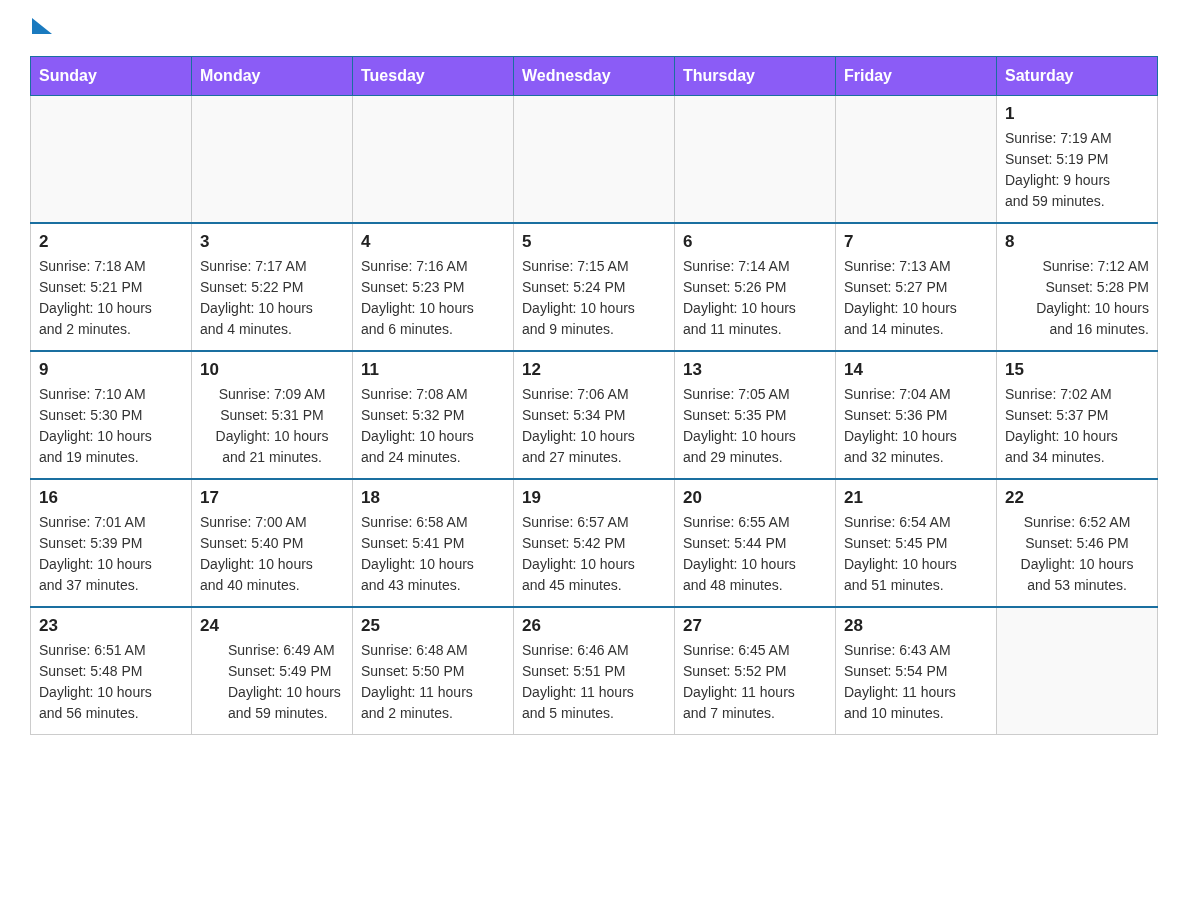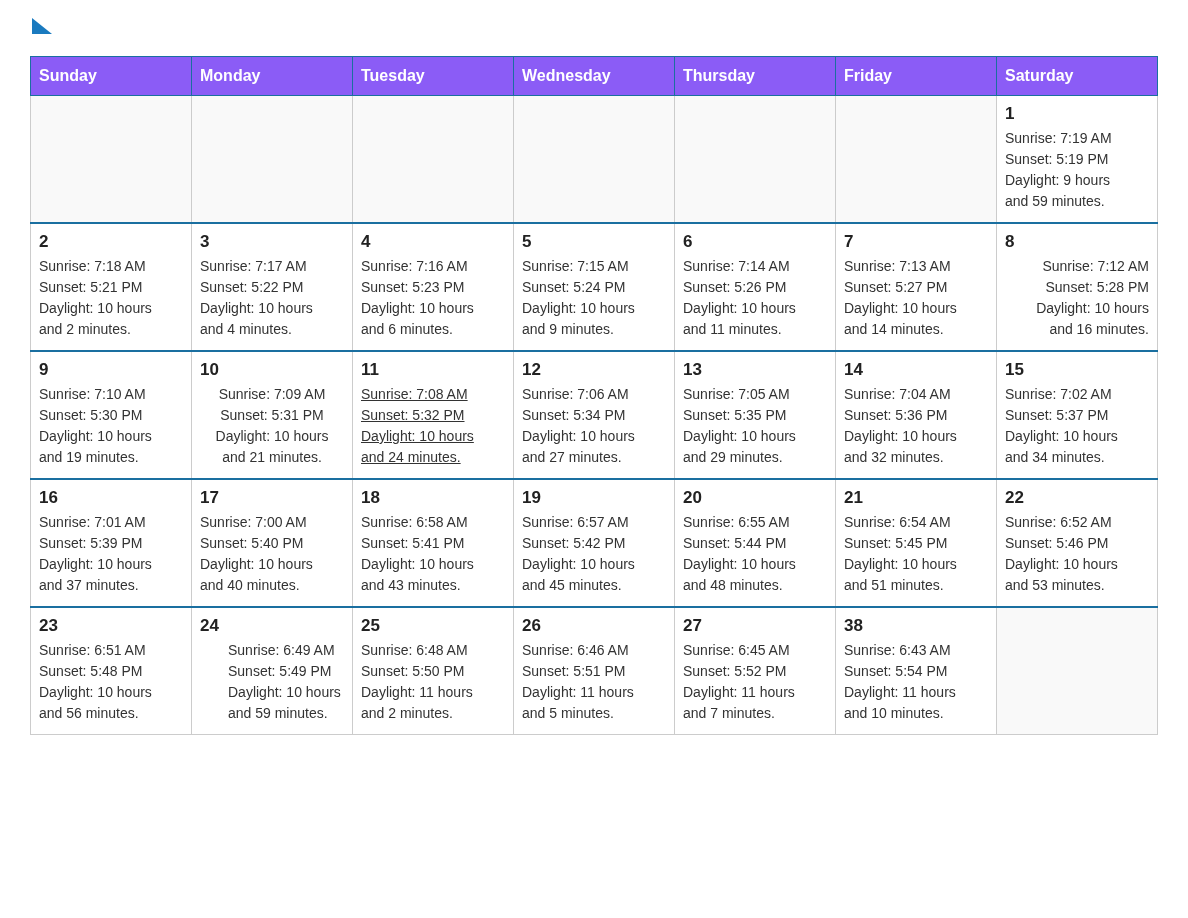--- a/index.html
+++ b/index.html
@@ -209,21 +209,21 @@
         </td>
         <td>
           <div class="day-number">10</div>
           <div class="day-info" style="white-space: pre-line; text-align: center;">Sunrise: 7:09 AM
 Sunset: 5:31 PM
 Daylight: 10 hours
 and 21 minutes.</div>
         </td>
         <td>
           <div class="day-number">11</div>
-          <div class="day-info" style="white-space: pre-line; text-decoration: underline;">Sunrise: 7:08 AM
+          <div class="day-info" style="white-space: pre-line;">Sunrise: 7:08 AM
 Sunset: 5:32 PM
 Daylight: 10 hours
 and 24 minutes.</div>
         </td>
         <td>
           <div class="day-number">12</div>
           <div class="day-info" style="white-space: pre-line;">Sunrise: 7:06 AM
 Sunset: 5:34 PM
 Daylight: 10 hours
 and 27 minutes.</div>
@@ -288,21 +288,21 @@
         </td>
         <td>
           <div class="day-number">21</div>
           <div class="day-info" style="white-space: pre-line;">Sunrise: 6:54 AM
 Sunset: 5:45 PM
 Daylight: 10 hours
 and 51 minutes.</div>
         </td>
         <td>
           <div class="day-number">22</div>
-          <div class="day-info" style="white-space: pre-line;">Sunrise: 6:52 AM
+          <div class="day-info" style="white-space: pre-line; text-align: center;">Sunrise: 6:52 AM
 Sunset: 5:46 PM
 Daylight: 10 hours
 and 53 minutes.</div>
         </td>
       </tr>
       <tr class="row-border">
         <td>
           <div class="day-number">23</div>
           <div class="day-info" style="white-space: pre-line;">Sunrise: 6:51 AM
 Sunset: 5:48 PM
@@ -331,21 +331,21 @@
 and 5 minutes.</div>
         </td>
         <td>
           <div class="day-number">27</div>
           <div class="day-info" style="white-space: pre-line;">Sunrise: 6:45 AM
 Sunset: 5:52 PM
 Daylight: 11 hours
 and 7 minutes.</div>
         </td>
         <td>
-          <div class="day-number">38</div>
+          <div class="day-number">28</div>
           <div class="day-info" style="white-space: pre-line;">Sunrise: 6:43 AM
 Sunset: 5:54 PM
 Daylight: 11 hours
 and 10 minutes.</div>
         </td>
         <td class="empty"></td>
       </tr>
     </tbody>
 </table>
 

